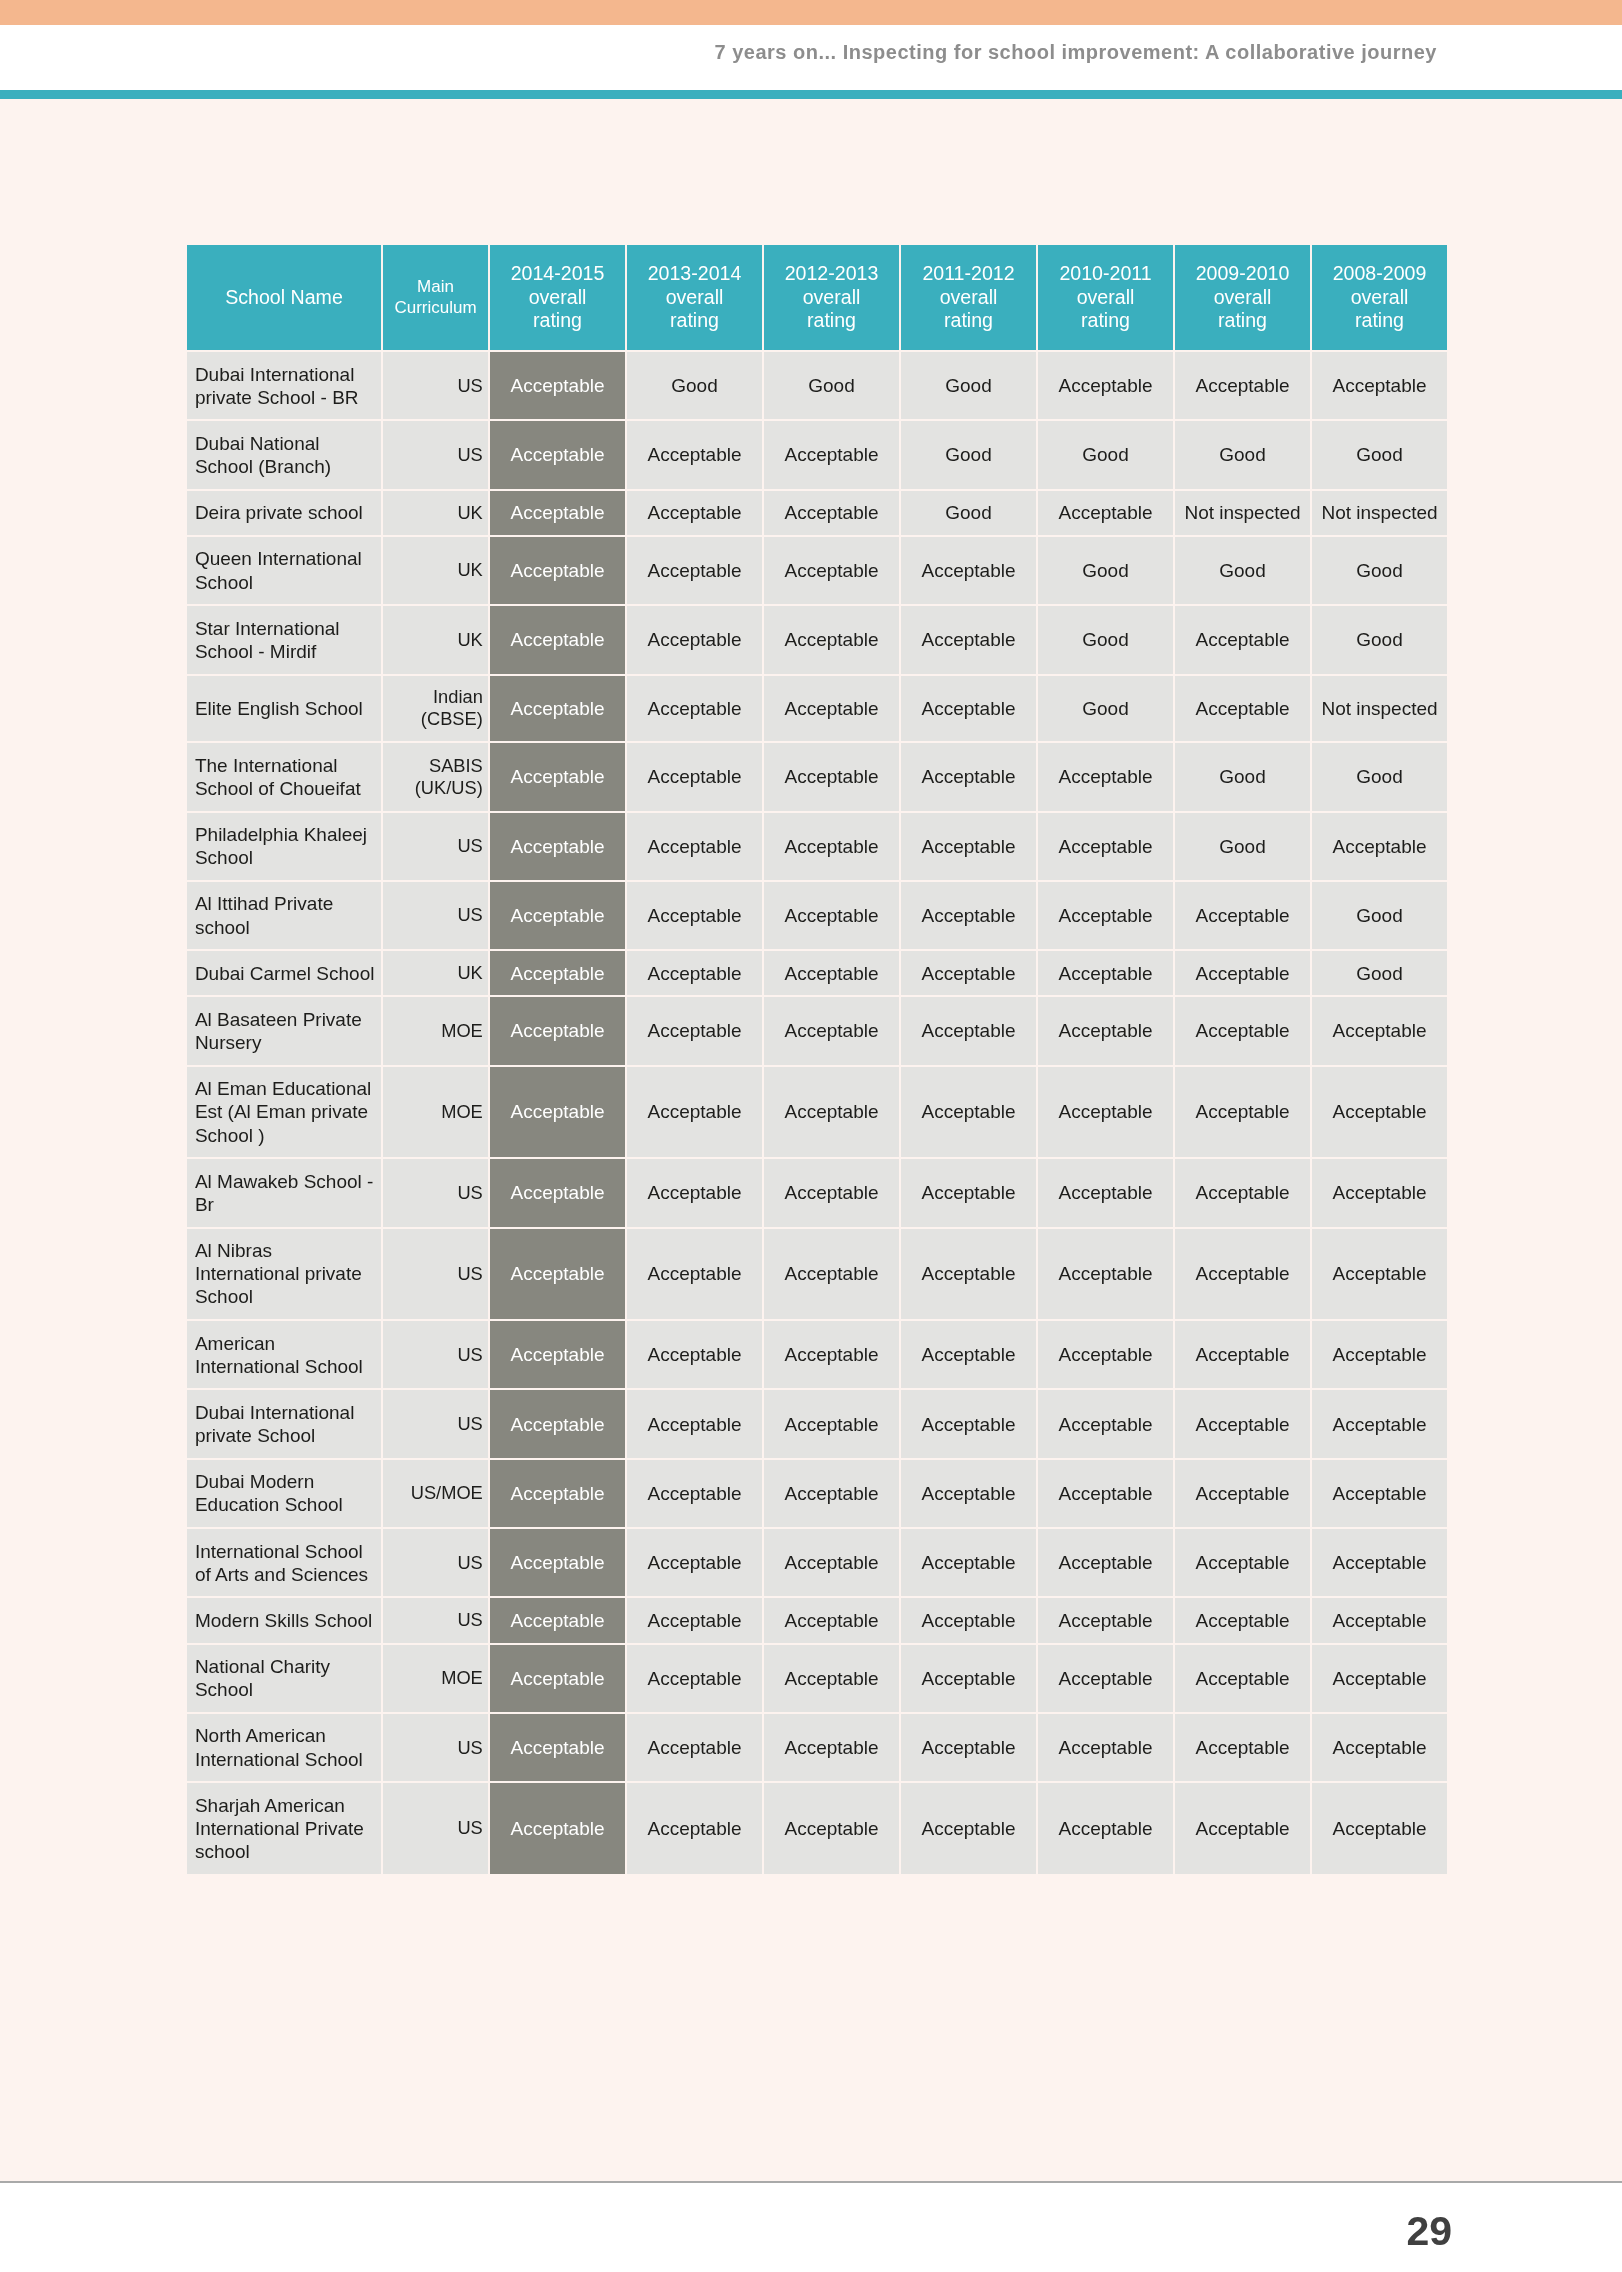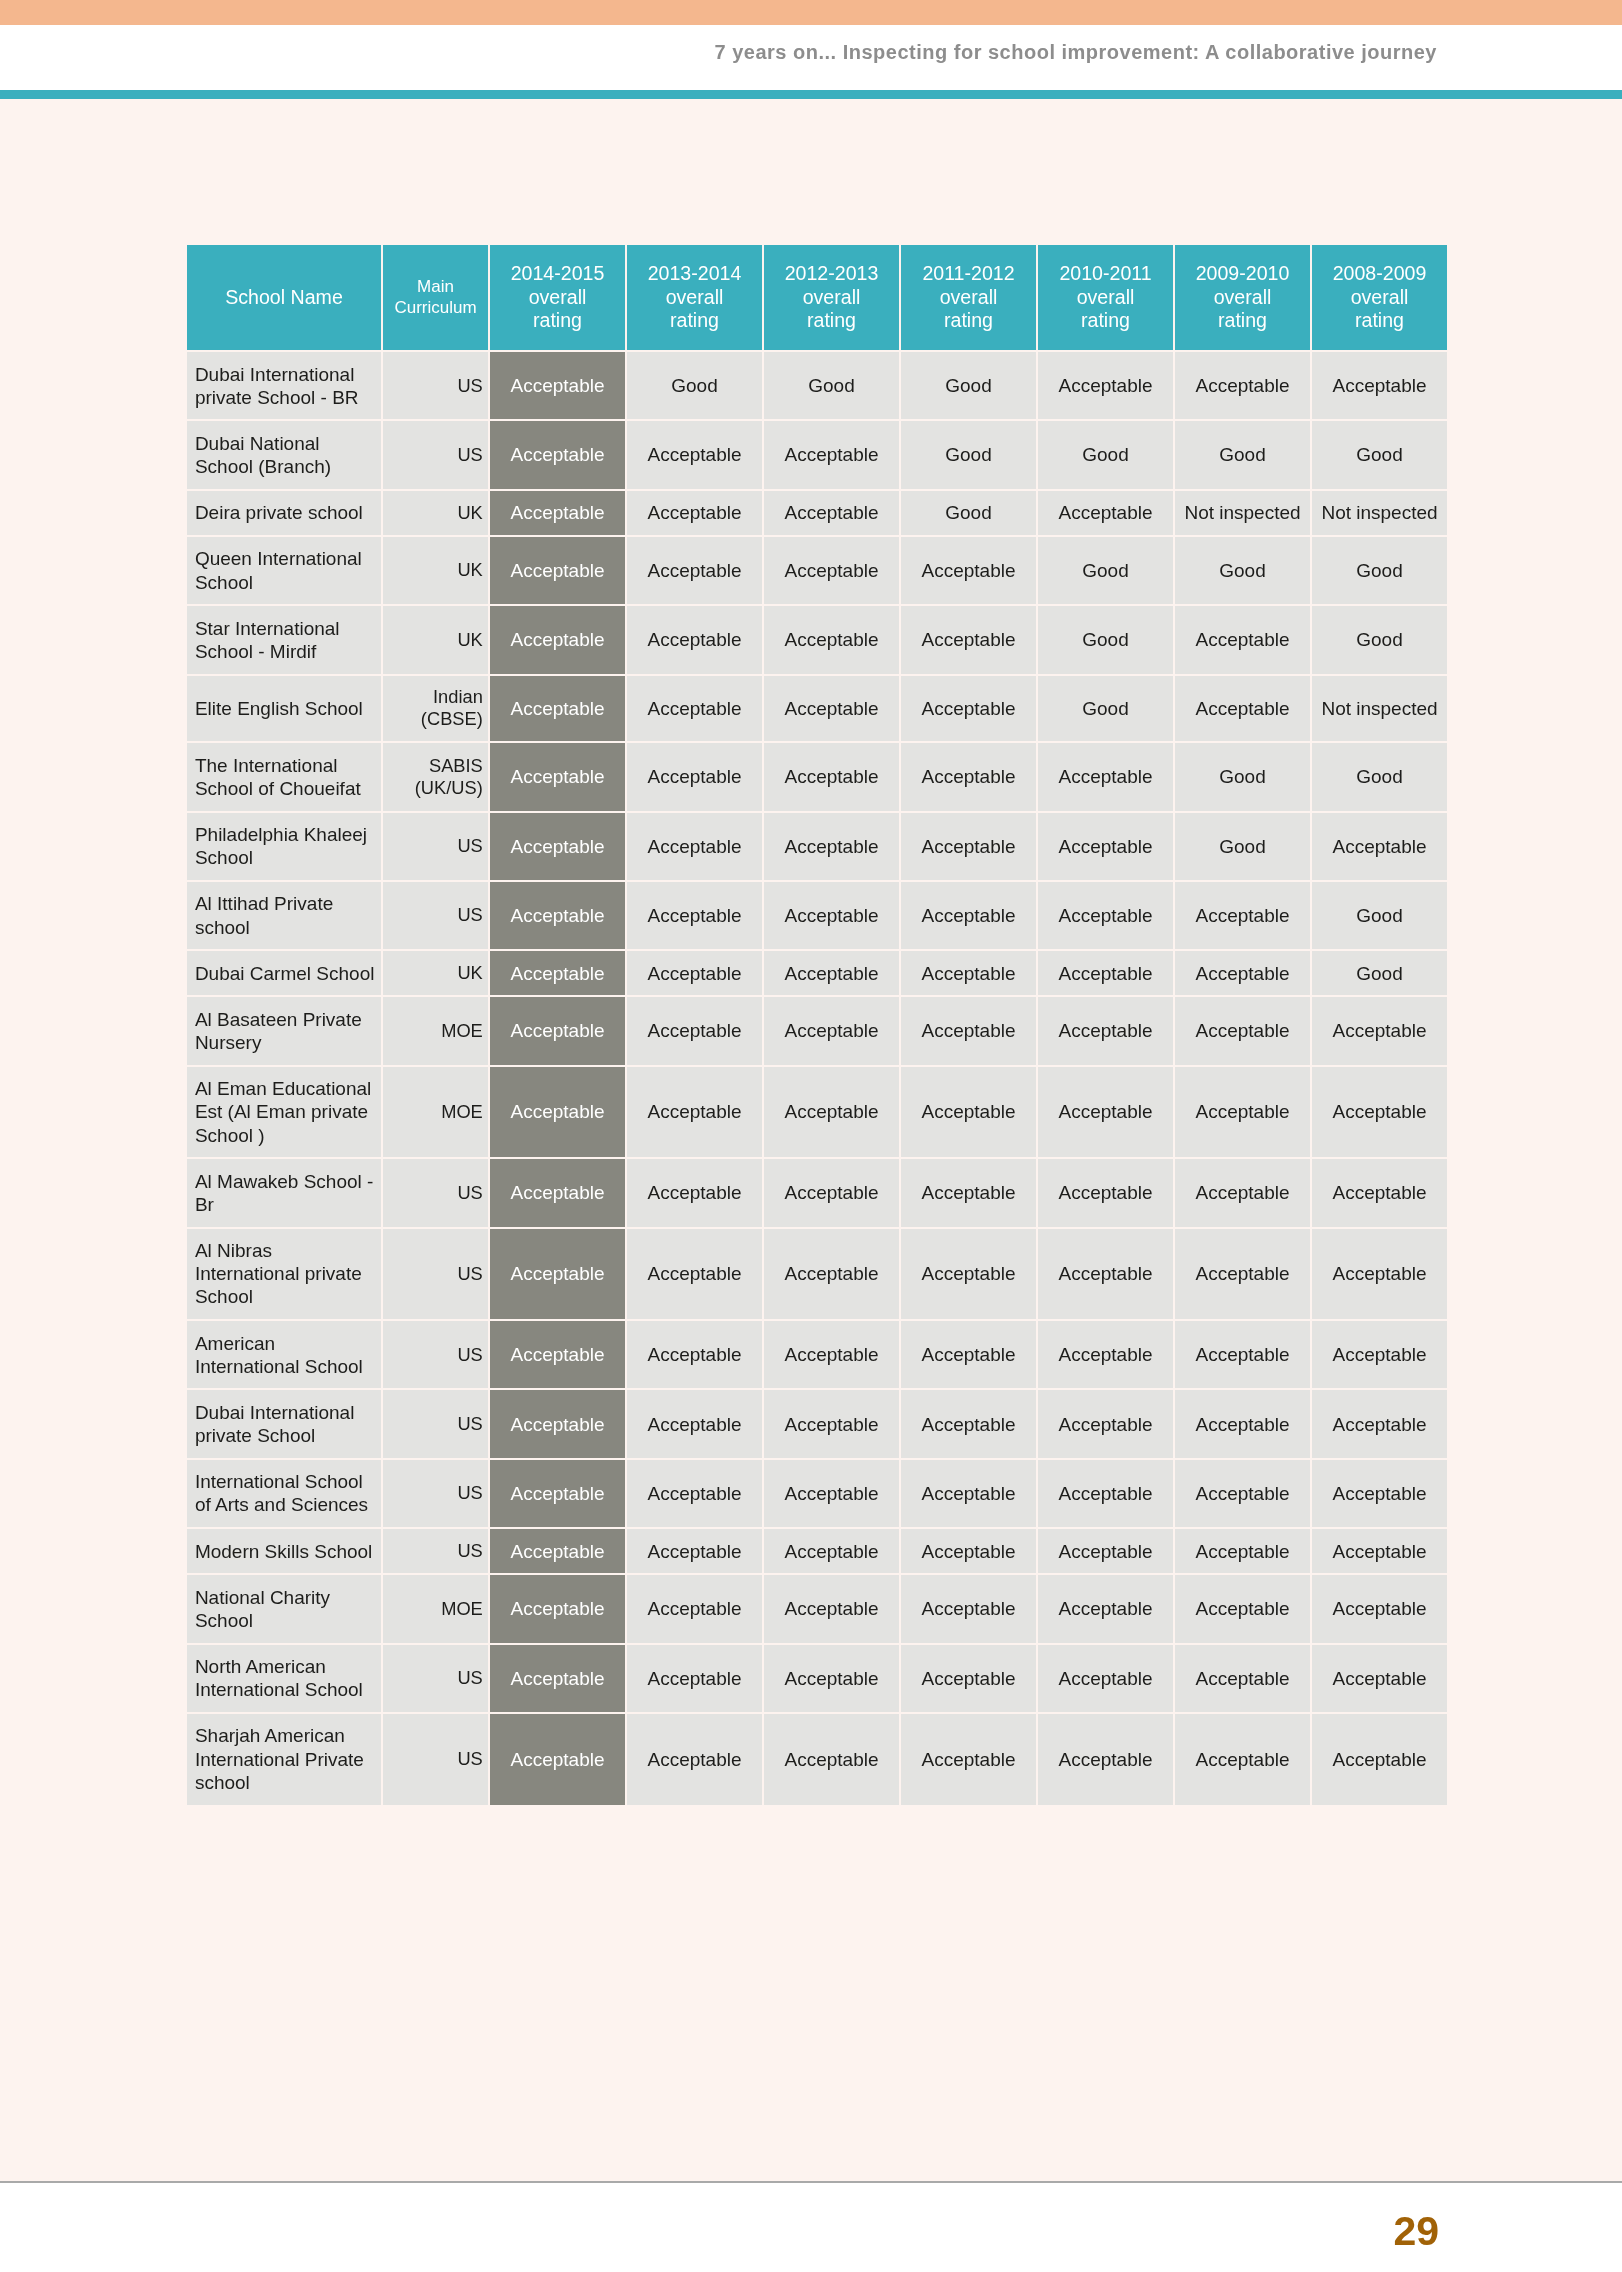--- a/index.html
+++ b/index.html
@@ -134,24 +134,24 @@
     position: absolute;
     bottom: 0; left: 0;
     width: 1623px;
     height: 90px;
     background: #ffffff;
   }
 
   .page-number {
     position: absolute;
     bottom: 18.3px;
-    right: 184px;
+    right: 171px;
     font-size: 41px;
     font-weight: bold;
-    color: #a16207;
+    color: #404040;
   }
 </style>
 </head>
 <body>
 
 <div class="page">
 
   <div class="top-orange-band"></div>
   <div class="header-white"></div>
   <div class="header-title">7 years on... Inspecting for school improvement: A collaborative journey</div>
@@ -354,20 +354,31 @@
             <td class="curric">US</td>
             <td class="rating current">Acceptable</td>
             <td class="rating">Acceptable</td>
             <td class="rating">Acceptable</td>
             <td class="rating">Acceptable</td>
             <td class="rating">Acceptable</td>
             <td class="rating">Acceptable</td>
             <td class="rating">Acceptable</td>
           </tr>
           <tr>
+            <td class="school">Dubai Modern Education School</td>
+            <td class="curric">US/MOE</td>
+            <td class="rating current">Acceptable</td>
+            <td class="rating">Acceptable</td>
+            <td class="rating">Acceptable</td>
+            <td class="rating">Acceptable</td>
+            <td class="rating">Acceptable</td>
+            <td class="rating">Acceptable</td>
+            <td class="rating">Acceptable</td>
+          </tr>
+          <tr>
             <td class="school">International School of Arts and Sciences</td>
             <td class="curric">US</td>
             <td class="rating current">Acceptable</td>
             <td class="rating">Acceptable</td>
             <td class="rating">Acceptable</td>
             <td class="rating">Acceptable</td>
             <td class="rating">Acceptable</td>
             <td class="rating">Acceptable</td>
             <td class="rating">Acceptable</td>
           </tr>

